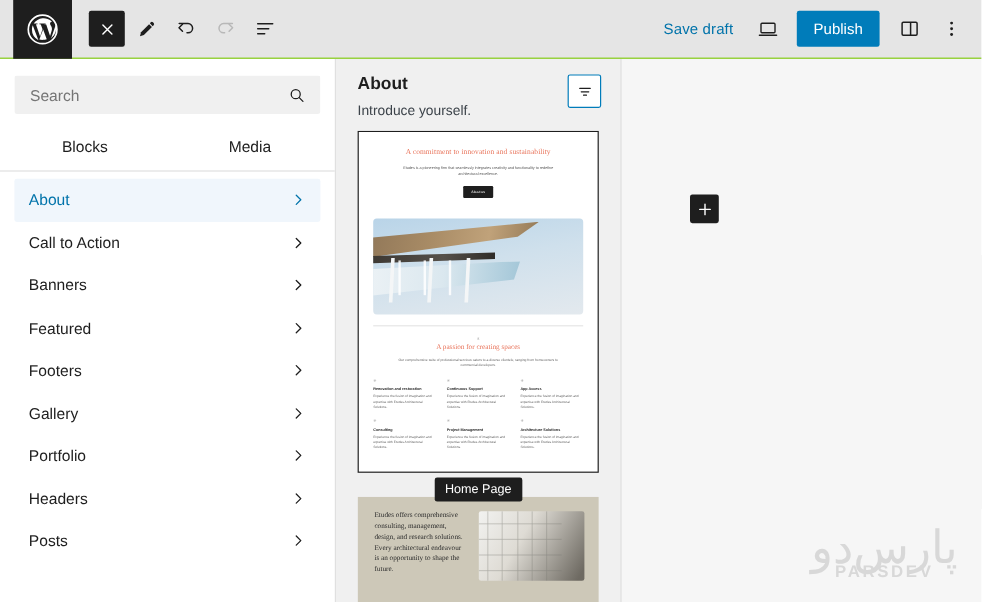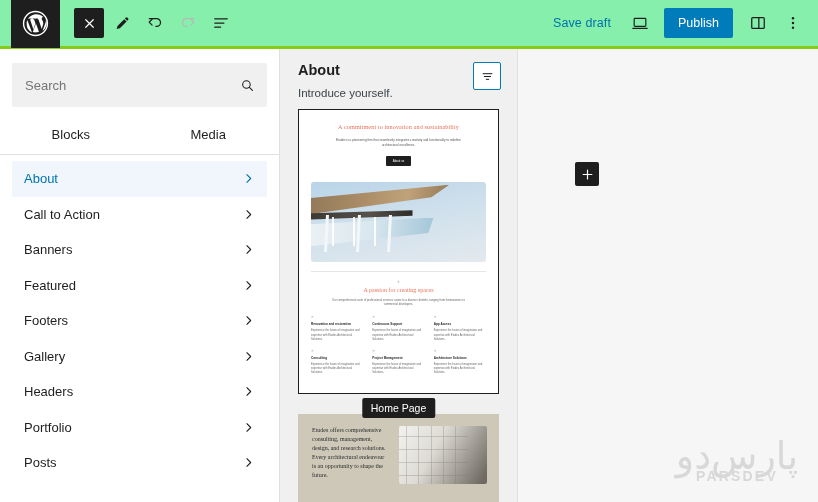--- a/index.html
+++ b/index.html
@@ -11,22 +11,22 @@
     color: #1e1e1e;
     -webkit-font-smoothing: antialiased;
   }
 
   
   .app { position: relative; width: 818px; height: 502px; display: flex; flex-direction: column; }
 
   
   .header {
     height: 49px; flex: 0 0 49px;
-    background: #86efac;
-    border-bottom: 3px solid #84cc16;
+    background: #e5e5e5;
+    border-bottom: 1px solid #84cc16;
     display: flex; align-items: center;
     position: relative; z-index: 30; padding-left: 11px;
   }
   .wp-logo {
     width: 49px; height: 49px; flex: 0 0 49px;
     background: #1e1e1e;
     display: flex; align-items: center; justify-content: center;
   }
   .wp-logo svg { display: block; }
 
@@ -65,21 +65,21 @@
   .inserter {
     width: 280px; flex: 0 0 280px;
     background: #ffffff;
     border-right: 1px solid #e0e0e0;
     display: flex; flex-direction: column;
     position: relative; z-index: 20;
   }
   .search-wrap { padding: 14px 12px 10px 12px; }
   .search-field {
     display: flex; align-items: center;
-    background: #f0f0f0; border-radius: 2px; height: 44px;
+    background: #f0f0f0; border-radius: 2px; height: 32px;
     padding: 0 10px 0 12px;
     border: 1px solid transparent;
   }
   .search-field input {
     flex: 1 1 auto; border: none; outline: none; background: transparent;
     font-size: 13px; color: #1e1e1e; font-family: "Liberation Sans", sans-serif;
   }
   .search-field input::placeholder { color: #757575; }
   .search-icon { display: flex; color: #1e1e1e; }
 
@@ -379,29 +379,29 @@
         </div>
         <div class="pl-item">
           <span>Gallery</span>
           <span class="chev">
             <svg width="13" height="13" viewBox="0 0 24 24" fill="none" aria-hidden="true">
                 <path d="M9 5l7 7-7 7" stroke="currentColor" stroke-width="2" stroke-linecap="round" stroke-linejoin="round"></path>
               </svg>
           </span>
         </div>
         <div class="pl-item">
+          <span>Portfolio</span>
+          <span class="chev">
+            <svg width="13" height="13" viewBox="0 0 24 24" fill="none" aria-hidden="true">
+                <path d="M9 5l7 7-7 7" stroke="currentColor" stroke-width="2" stroke-linecap="round" stroke-linejoin="round"></path>
+              </svg>
+          </span>
+        </div>
+        <div class="pl-item">
           <span>Headers</span>
-          <span class="chev">
-            <svg width="13" height="13" viewBox="0 0 24 24" fill="none" aria-hidden="true">
-                <path d="M9 5l7 7-7 7" stroke="currentColor" stroke-width="2" stroke-linecap="round" stroke-linejoin="round"></path>
-              </svg>
-          </span>
-        </div>
-        <div class="pl-item">
-          <span>Portfolio</span>
           <span class="chev">
             <svg width="13" height="13" viewBox="0 0 24 24" fill="none" aria-hidden="true">
                 <path d="M9 5l7 7-7 7" stroke="currentColor" stroke-width="2" stroke-linecap="round" stroke-linejoin="round"></path>
               </svg>
           </span>
         </div>
         <div class="pl-item">
           <span>Posts</span>
           <span class="chev">
             <svg width="13" height="13" viewBox="0 0 24 24" fill="none" aria-hidden="true">

